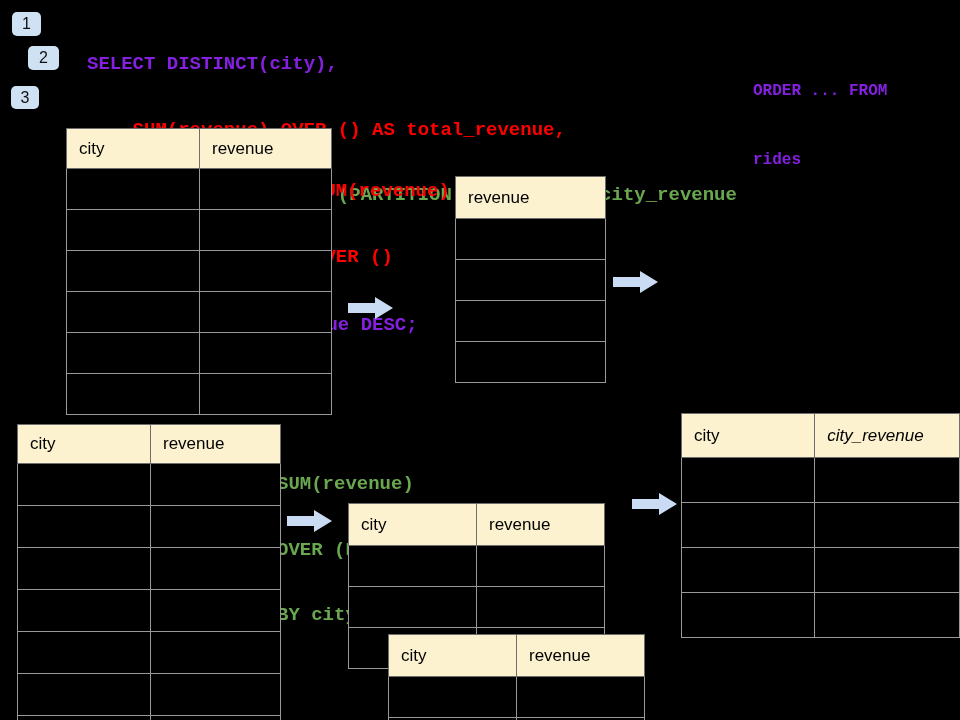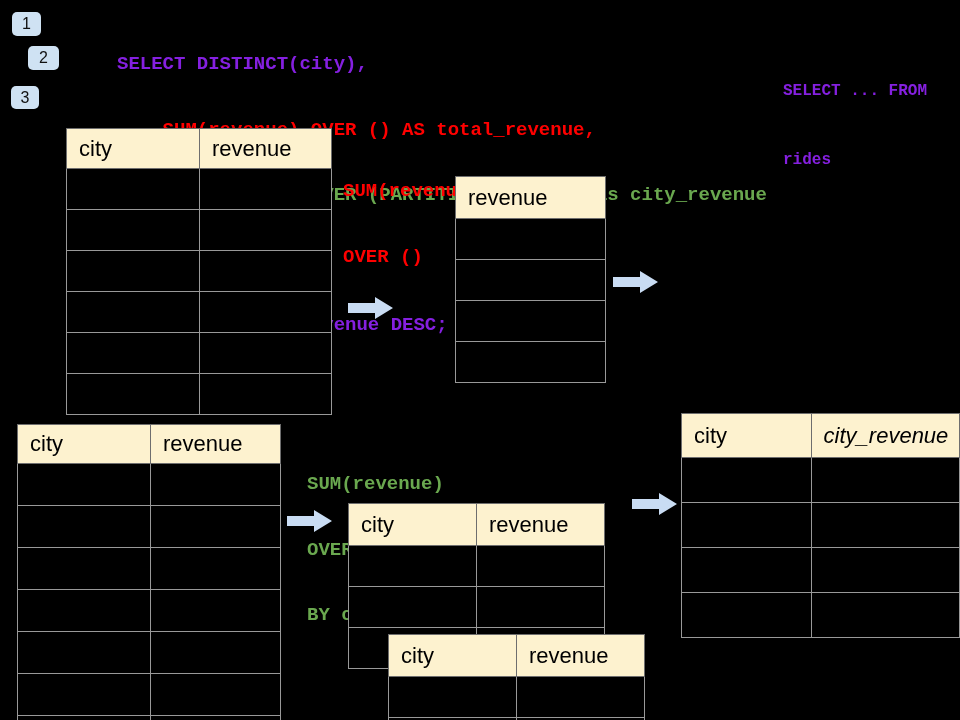--- a/index.html
+++ b/index.html
@@ -23,21 +23,20 @@
     font-family:"Liberation Sans", sans-serif;
   }
   .stage { position:absolute; left:0; top:0; width:960px; height:720px; }
 
   
   .code {
     position:absolute;
     font-family:"Liberation Mono", monospace;
     font-weight:bold;
     white-space:pre;
-    margin-left:30px;
   }
   .code .line { white-space:pre; }
   #sql-code   { left:87px;  top:11px;  font-size:19px; line-height:21.7px; }
   #query-note { left:753px; top:34px;  font-size:16px; line-height:23px; }
   #label-total     { left:313px; top:136px; font-size:19px; line-height:22px; }
   #label-partition { left:277px; top:431px; font-size:19px; line-height:21.7px; }
 
   
   .badge {
     position:absolute;
@@ -54,21 +53,21 @@
   
   table.tbl {
     position:absolute;
     border-collapse:collapse;
     table-layout:fixed;
     border-spacing:0;
   }
   table.tbl th {
     background:var(--table-header-bg);
     border:1px solid var(--table-header-border);
-    font-size:22px; font-weight:400; color:#000;
+    font-size:17px; font-weight:400; color:#000;
     text-align:left; padding:0 0 0 12px;
     overflow:hidden;
   }
   table.tbl td {
     background:#000;
     border:1px solid var(--table-border);
     padding:0;
   }
   #tbl-source-top    { left:66px;  top:128px; }
   #tbl-source-top th { height:39px; }
@@ -119,21 +118,21 @@
 
   <div class="code" id="sql-code">
     <div class="line" style="color: rgb(133, 32, 224);">SELECT DISTINCT(city),</div>
     <div class="line" style="color: rgb(255, 0, 0);">    SUM(revenue) OVER () AS total_revenue,</div>
     <div class="line" style="color: rgb(106, 168, 79);">    SUM(revenue) OVER (PARTITION BY city) as city_revenue</div>
     <div class="line" style="color: rgb(133, 32, 224);">  FROM rides</div>
     <div class="line" style="color: rgb(133, 32, 224);">  ORDER by city_revenue DESC;</div>
   </div>
 
   <div class="code" id="query-note" style="color: rgb(133, 32, 224);">
-    <div class="line">SELECT ... FROM</div>
+    <div class="line">ORDER ... FROM</div>
     <div class="line">rides</div>
   </div>
 
   <div class="code" id="label-total" style="color: rgb(255, 0, 0);">
     <div class="line">SUM(revenue)</div>
     <div class="line">OVER ()</div>
   </div>
 
   <div class="code" id="label-partition" style="color: rgb(106, 168, 79);">
     <div class="line">SUM(revenue)</div>

